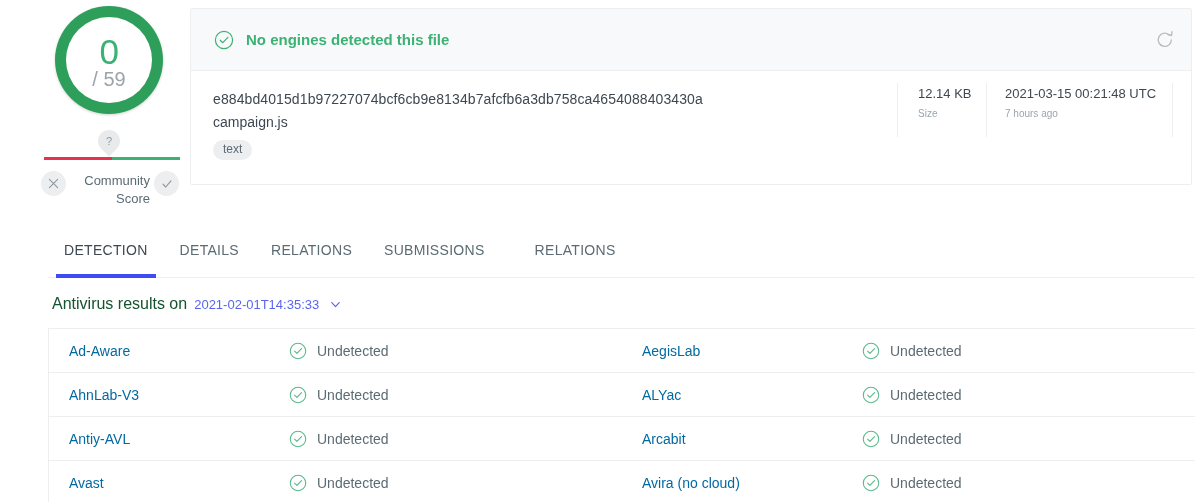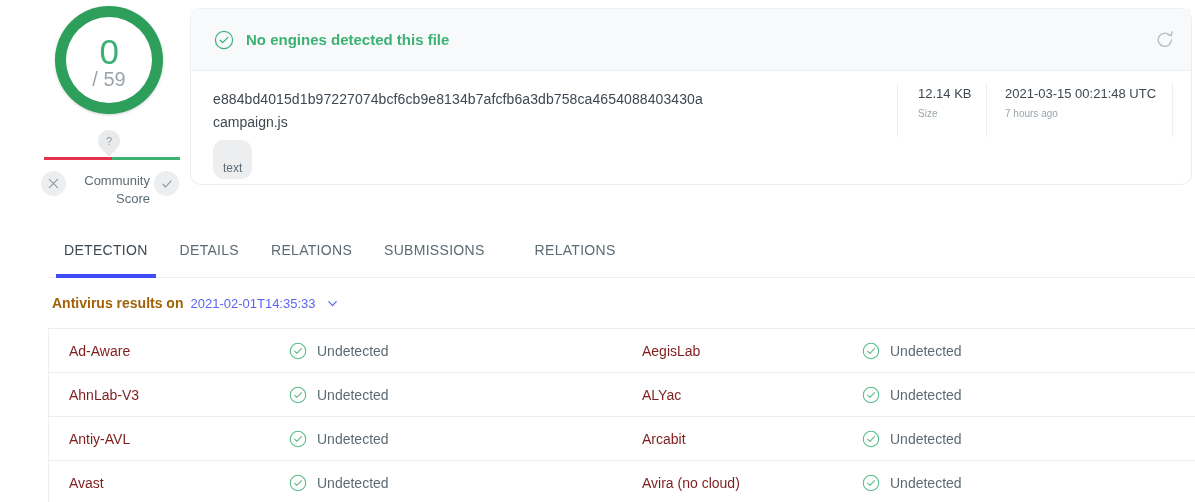--- a/index.html
+++ b/index.html
@@ -130,21 +130,21 @@
 
   
   .card {
     position: absolute;
     left: 190px;
     top: 8px;
     width: 1002px;
     height: 177px;
     background: #ffffff;
     border: 1px solid #eceef0;
-    border-radius: 11px;
+    border-radius: 2px;
     box-sizing: border-box;
   }
   .card-head {
     position: relative;
     height: 62px;
     background: #f8f9fa;
     border-bottom: 1px solid #eceef0;
     display: flex;
     align-items: center;
     padding-left: 23px;
@@ -190,21 +190,21 @@
     color: #3d4852;
     line-height: 22px;
     margin-top: 1px;
   }
   .tag-chip {
     display: inline-block;
     margin-top: 7px;
     background: #eceef0;
     color: #5c6b73;
     font-size: 12px;
-    padding: 21px 10px 4px;
+    padding: 2px 10px 4px;
     border-radius: 11px;
   }
 
   .meta-sep {
     position: absolute;
     top: 12px;
     width: 1px;
     height: 54px;
     background: #eceef0;
   }
@@ -260,23 +260,23 @@
   
   .results-head {
     position: absolute;
     left: 52px;
     top: 295px;
     display: flex;
     align-items: center;
     gap: 7px;
   }
   .results-title {
-    font-size: 14px;
-    font-weight: bold;
-    color: #a16207;
+    font-size: 16px;
+    font-weight: normal;
+    color: #14532d;
   }
   .results-date {
     font-size: 13px;
     color: #5965f0;
   }
   .chev {
     color: #5965f0;
     margin-left: 3px;
     display: flex;
     align-items: center;
@@ -300,21 +300,21 @@
     display: flex;
     align-items: center;
     box-sizing: border-box;
   }
   .av-cell.left  { width: 574px; border-left: 1px solid #eceef0; }
   .av-cell.right { width: 573px; }
   .av-name {
     width: 240px;
     padding-left: 20px;
     font-size: 14px;
-    color: #7f1d1d;
+    color: #0369a1;
     box-sizing: border-box;
   }
   .av-status {
     display: flex;
     align-items: center;
     gap: 10px;
     font-size: 14px;
     color: #5c6b73;
   }
   .status-icon {

